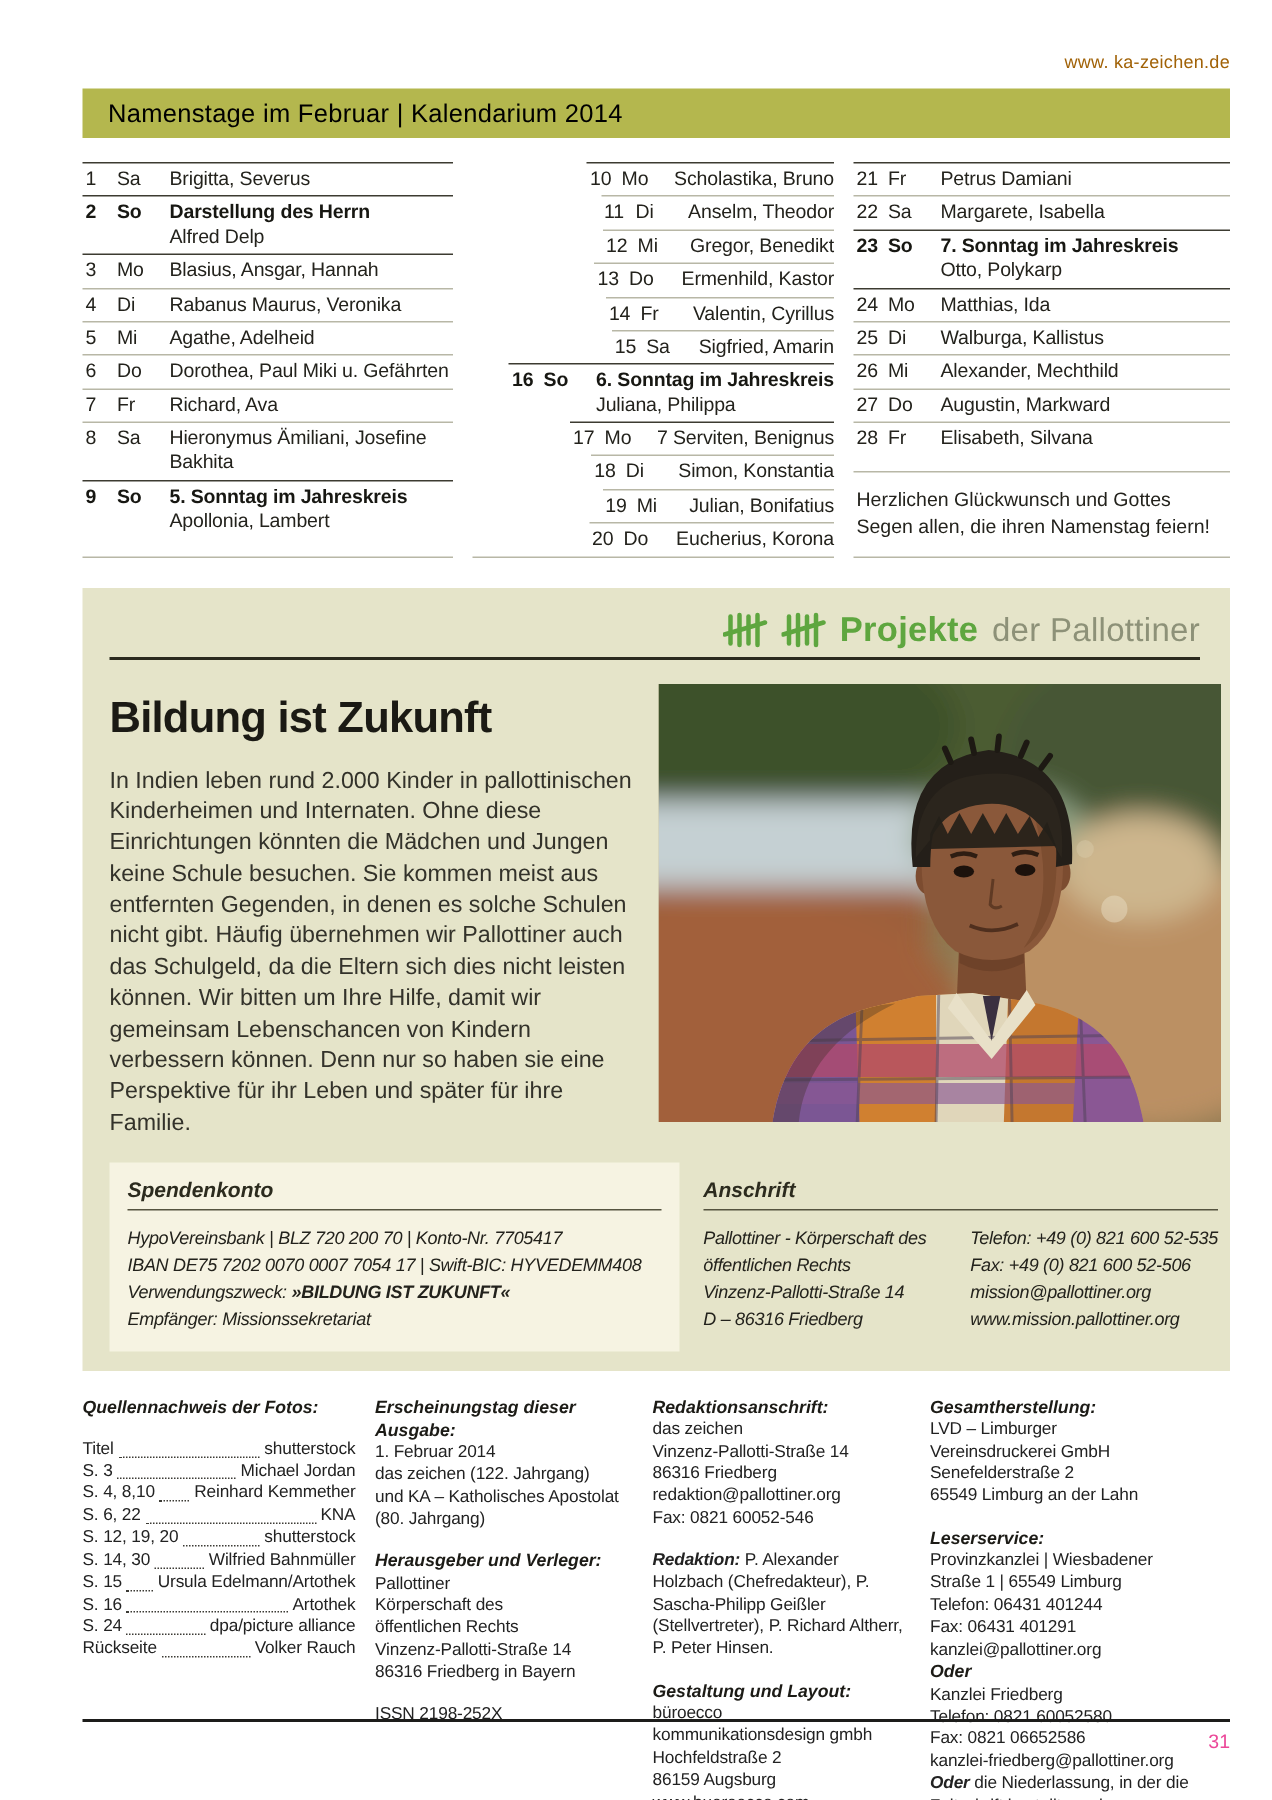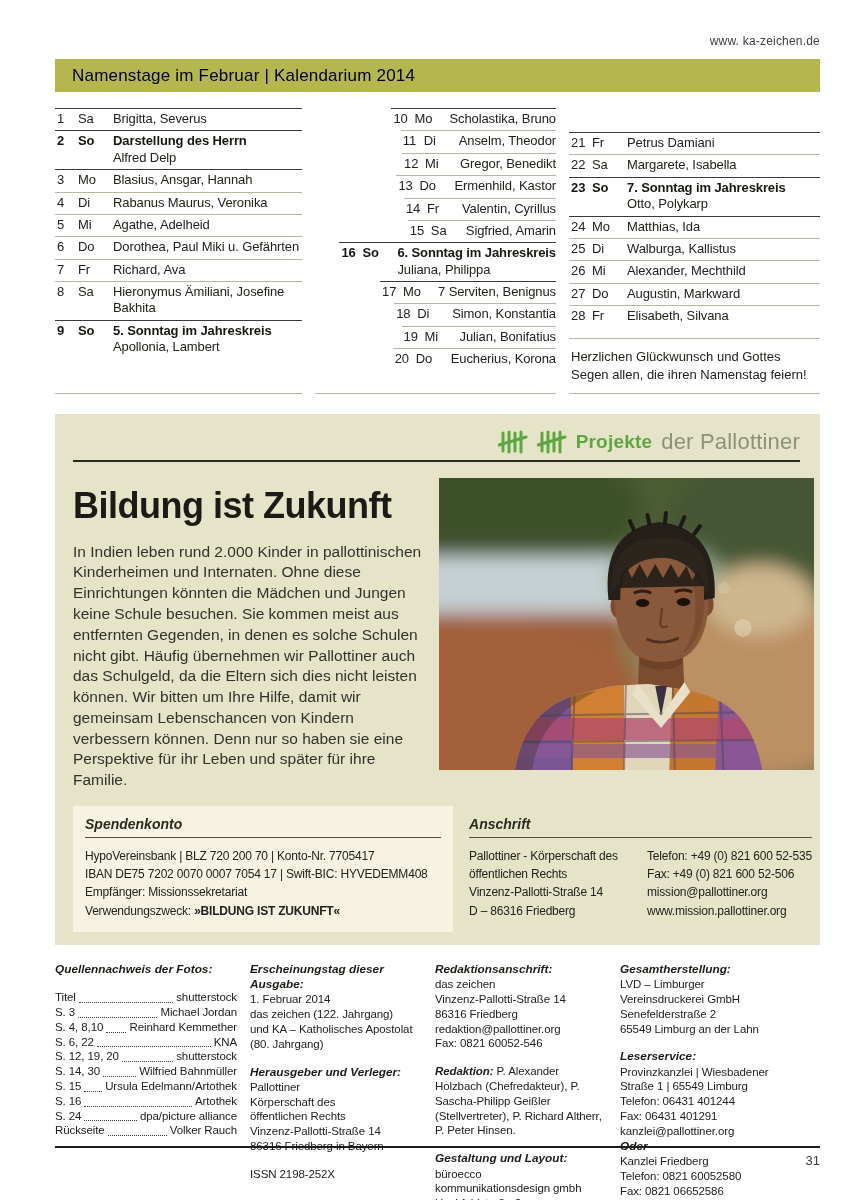--- a/index.html
+++ b/index.html
@@ -6,74 +6,74 @@
     --banner:#b4b74e; --panel:#e5e4c9; --donation-box:#f6f3e2;
     --brand-green:#5ea63f; --brand-gray:#8d9178;
     --ink:#23221c; --line-dark:#3c3b31; --line-light:#b8b7a6;
   }
   *{margin:0;padding:0;box-sizing:border-box;}
   html,body{background:#ffffff;}
   body{font-family:"Liberation Sans","DejaVu Sans",sans-serif;color:var(--ink);}
   .page{position:relative;width:848px;height:1200px;background:#fff;overflow:hidden;
         padding:0 28px 0 55px;}
   
-  .url-line{padding-top:34px;text-align:right;font-size:12px;color:#404040;letter-spacing:.2px;}
+  .url-line{padding-top:34px;text-align:right;font-size:12px;color:#a16207;letter-spacing:.2px;}
   
   .banner{margin-top:11px;height:33px;background:var(--banner);display:flex;align-items:center;
           padding-left:17px;font-size:17px;color:#000000;letter-spacing:.2px;}
   
   .calendar{display:flex;margin-top:16px;}
   .cal-col{display:flex;flex-direction:column;border-bottom:1px solid var(--line-light);}
   .cal-col-1{width:247px;margin-right:13px;}
   .cal-col-2{width:241px;margin-right:13px;align-items:flex-end;}
-  .cal-col-3{width:251px;margin-top:24px;}
+  .cal-col-3{width:251px;}
   .cal-row{display:grid;grid-template-columns:21px 35px 1fr;padding:2px 0 3px 2px;
            font-size:13px;line-height:1.26;letter-spacing:-0.1px;border-top:1px solid var(--line-light);}
   .cal-row.dark{border-top:1.5px solid var(--line-dark);}
   .cal-row.bold .cal-day,.cal-row.bold .cal-wd,.cal-row.bold .cal-names{font-weight:bold;color:#171712;}
   .cal-sub{grid-column:3;font-weight:normal;color:var(--ink);}
   .cal-greeting{margin-top:11px;border-top:1px solid var(--line-light);padding:9px 0 10px 2px;
                 font-size:13px;line-height:1.32;}
   
   .panel{margin-top:20px;background:var(--panel);padding:10px 6px 13px 18px;}
   .logo-row{display:flex;justify-content:flex-end;align-items:center;gap:9px;height:36px;padding-right:14px;}
   .tally{display:inline-flex;}
-  .brand-primary{color:var(--brand-green);font-weight:bold;font-size:19px;letter-spacing:.2px;}
+  .brand-primary{color:var(--brand-green);font-weight:bold;font-size:23px;letter-spacing:.2px;}
   .brand-secondary{color:var(--brand-gray);font-size:22px;letter-spacing:.2px;}
   .panel-rule{border-bottom:2.5px solid #2b2a1e;margin-right:14px;}
   .panel-content{display:flex;margin-top:14px;}
   .panel-left{width:350px;margin-right:16px;}
-  .headline{font-size:36px;font-weight:bold;color:#1b1a14;letter-spacing:-0.5px;margin:9px 0 15px;}
+  .headline{font-size:29px;font-weight:bold;color:#1b1a14;letter-spacing:-0.5px;margin:9px 0 15px;}
   .body-text{font-size:15.5px;line-height:1.34;color:#33322a;}
   .photo{width:375px;height:292px;flex-shrink:0;display:block;margin-top:2px;}
   .panel-bottom{display:flex;margin-top:15px;align-items:stretch;}
   .donation{width:420px;margin-right:16px;background:var(--donation-box);padding:10px 12px 12px;}
   .address{width:375px;padding:10px 2px 0 0;}
   .block-title{font-size:14px;font-weight:bold;font-style:italic;color:#2c2b1e;
                padding-bottom:5px;border-bottom:1.5px solid #55533f;margin-bottom:9px;}
-  .block-line{font-size:12px;line-height:1.52;letter-spacing:-0.2px;white-space:nowrap;}
+  .block-line{font-size:12px;line-height:1.52;letter-spacing:-0.2px;white-space:nowrap;font-style:italic;}
   .addr-cols{display:flex;align-items:center;}
   .addr-left{width:178px;}
   .addr-right{flex:1;}
   
   .imprint{display:grid;grid-template-columns:195px 185px 185px 1fr;margin-top:17px;
            font-size:11.5px;line-height:1.29;color:#222;}
   .imp-col{padding-right:13px;}
   .imp-h{font-weight:bold;font-style:italic;font-size:11.8px;color:#1c1b16;}
   .imp-h-inline{font-weight:bold;font-style:italic;}
   .imp-t{letter-spacing:-0.1px;}
   .imp-gap{height:13px;}
   .imp-credit{display:flex;align-items:flex-end;letter-spacing:-0.1px;}
   .imp-credit .lab{white-space:nowrap;}
   .imp-credit .val{white-space:nowrap;}
   .imp-credit .dots{flex:1;border-bottom:1.3px dotted #3c3b35;margin:0 3px;transform:translateY(-2px);min-width:8px;}
   
   .footer{position:absolute;left:55px;right:28px;top:1146px;}
   .footer-rule{border-top:2px solid #1d1d1b;}
-  .page-number{text-align:right;font-size:13px;margin-top:5px;color:#404040;}
+  .page-number{text-align:right;font-size:13px;margin-top:5px;color:#ec4899;}
 </style>
 </head>
 <body>
 
 <div class="page">
 
   <div class="url-line">www. ka-zeichen.de</div>
 
   <div class="banner">
     <span>Namenstage im Februar | Kalendarium 2014</span>
@@ -344,22 +344,22 @@
           </g>
         </g>
       </svg>
     </div>
 
     <div class="panel-bottom">
       <div class="donation">
         <div class="block-title">Spendenkonto</div>
         <div class="block-line">HypoVereinsbank  |  BLZ 720 200 70  |  Konto-Nr. 7705417</div>
         <div class="block-line">IBAN DE75 7202 0070 0007 7054 17  |  Swift-BIC: HYVEDEMM408</div>
+        <div class="block-line"><span>Verwendungszweck: </span><b>»BILDUNG IST ZUKUNFT«</b></div>
         <div class="block-line">Empfänger: Missionssekretariat</div>
-        <div class="block-line"><span>Verwendungszweck: </span><b>»BILDUNG IST ZUKUNFT«</b></div>
       </div>
       <div class="address">
         <div class="block-title">Anschrift</div>
         <div class="addr-cols">
           <div class="addr-left">
             <div class="block-line">Pallottiner - Körperschaft des</div>
             <div class="block-line">öffentlichen Rechts</div>
             <div class="block-line">Vinzenz-Pallotti-Straße 14</div>
             <div class="block-line">D – 86316 Friedberg</div>
           </div>

